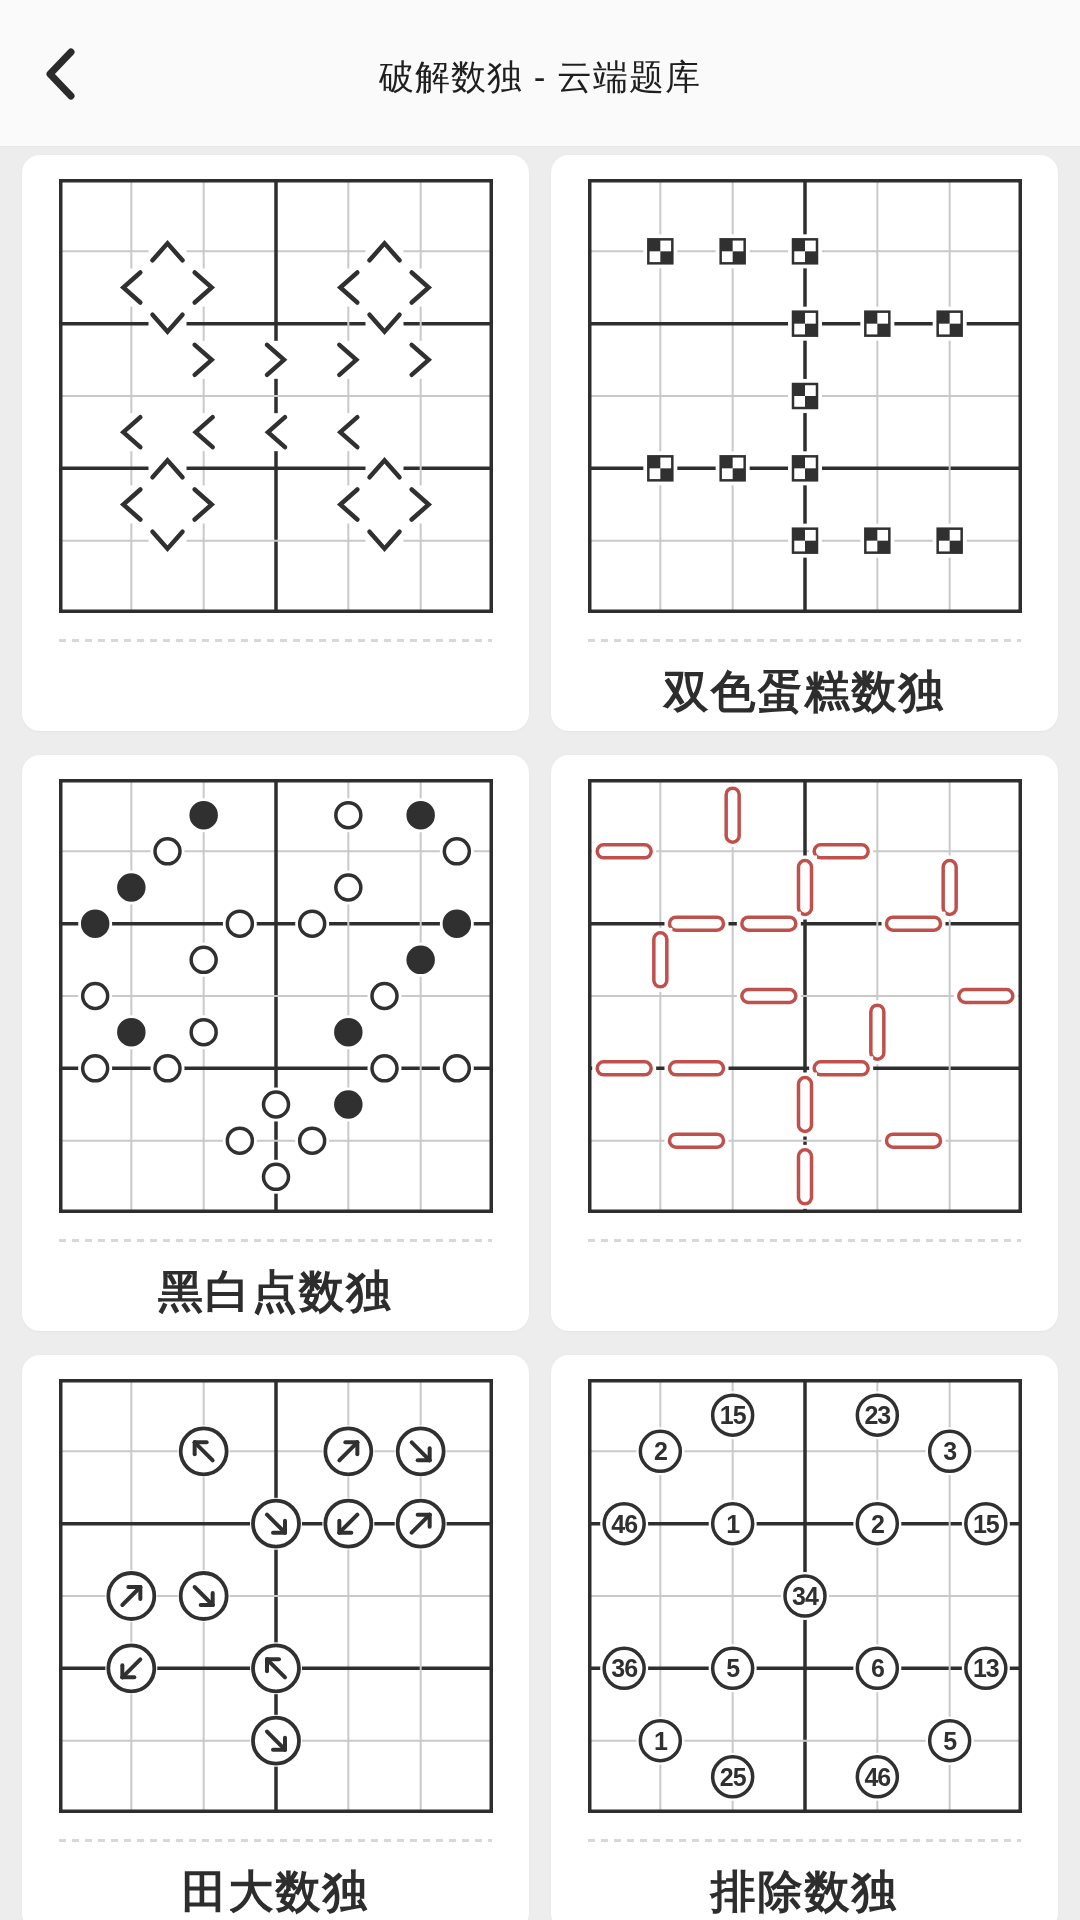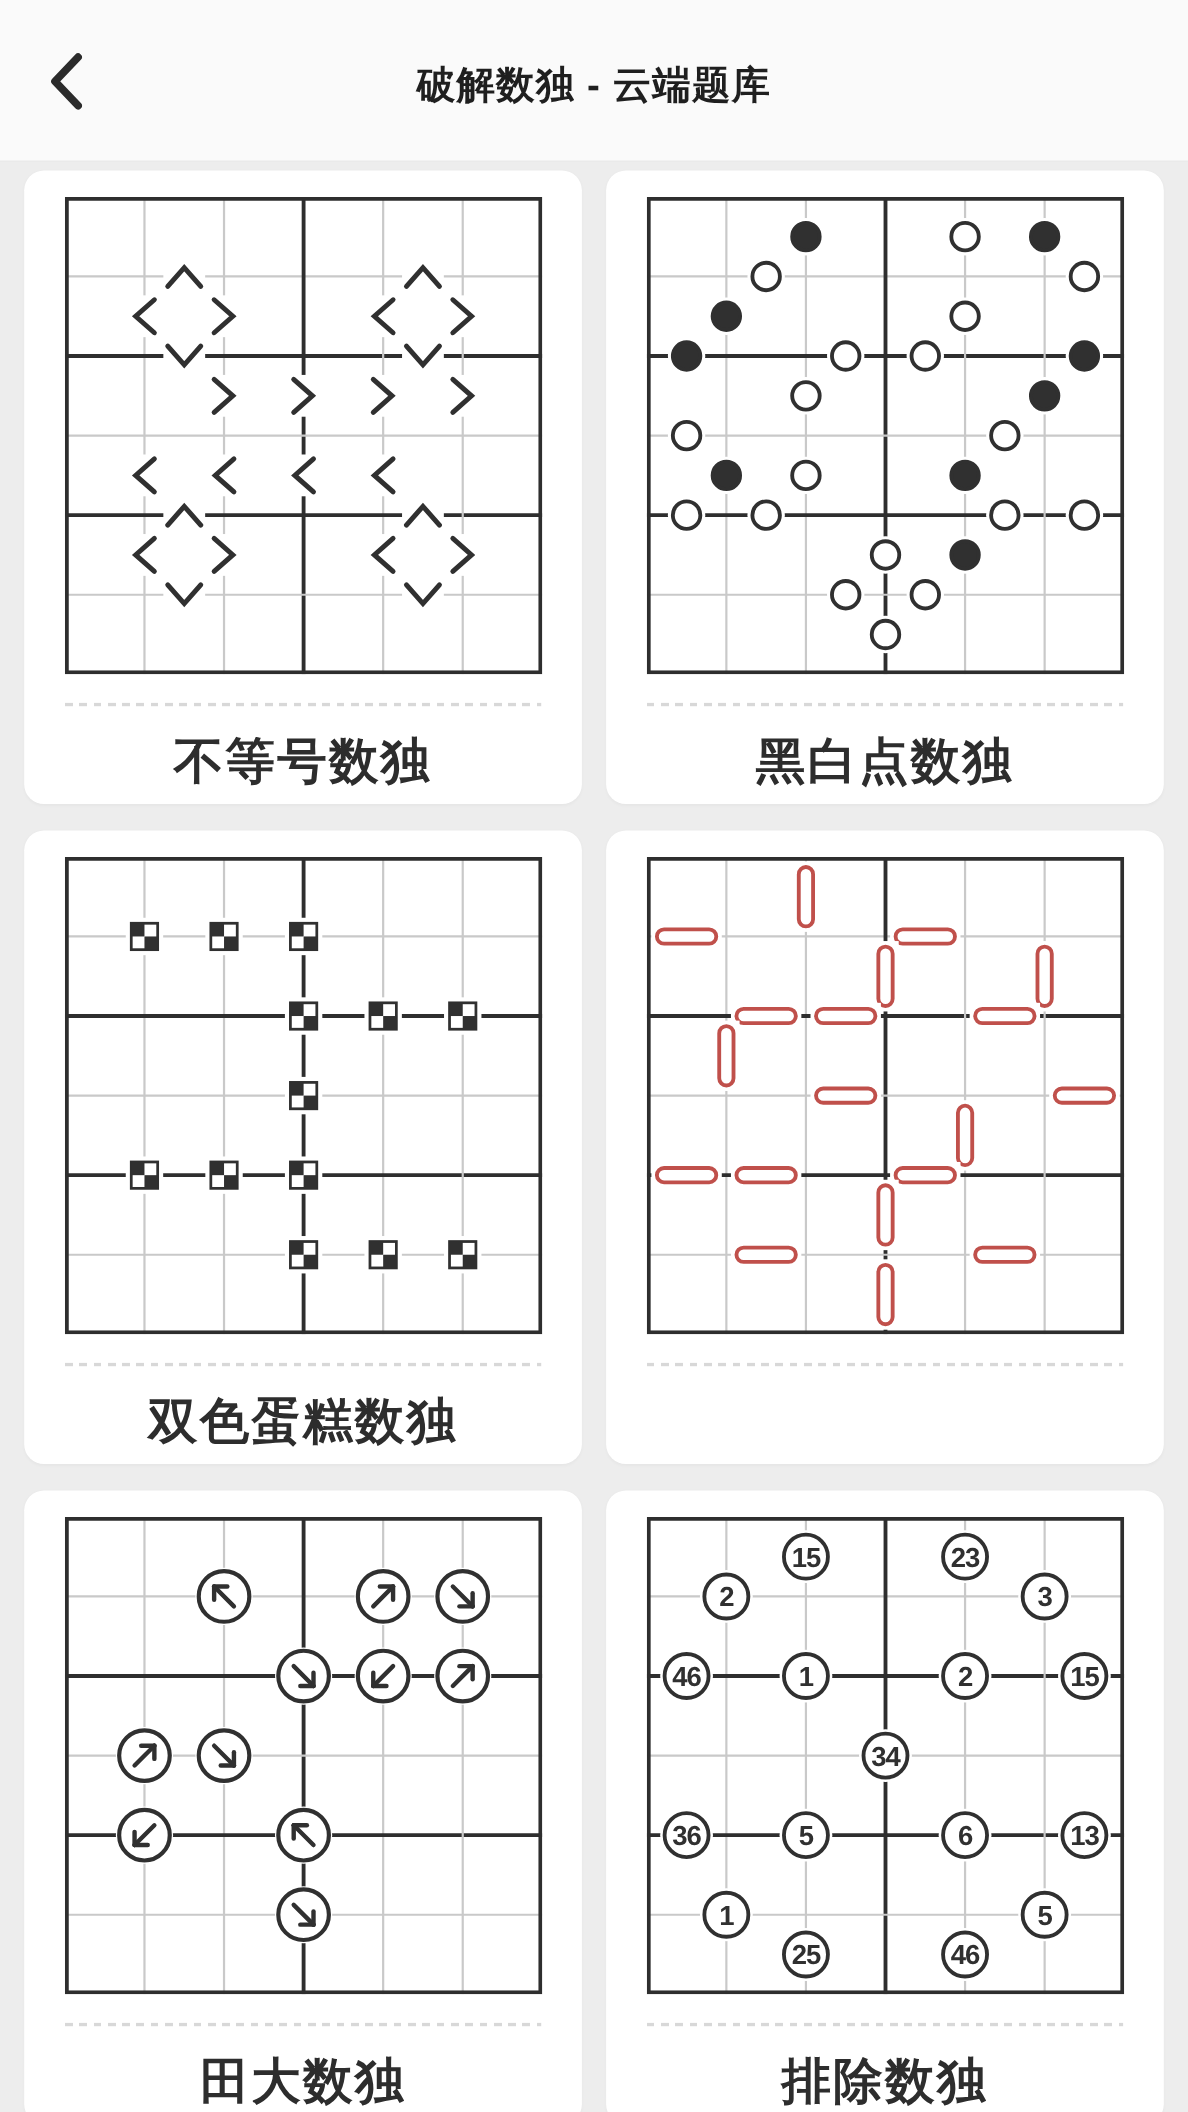--- a/index.html
+++ b/index.html
@@ -13,21 +13,21 @@
     height:146px;background:#fafafa;
     border-bottom:1px solid #e6e6e6;
     position:relative;
     display:flex;align-items:center;justify-content:center;
   }
   .back-btn{
     position:absolute;left:36px;top:46px;width:48px;height:56px;
     display:flex;align-items:center;justify-content:center;
   }
   .page-title{
-    font-size:35px;font-weight:700;color:#1f1f1f;
+    font-size:35px;font-weight:400;color:#1f1f1f;
     letter-spacing:1px;margin-top:8px;
   }
   .cards{
     margin:8px 22px 0;
     display:grid;
     grid-template-columns:1fr 1fr;
     column-gap:22px;
     row-gap:24px;
   }
   .card{
@@ -125,21 +125,89 @@
         <rect x="270.3333333333333" y="306.5" width="38" height="38" fill="#ffffff"></rect>
         <polyline points="298.3333333333333,310.5 281.3333333333333,325.5 298.3333333333333,340.5" fill="none" stroke="#303030" stroke-width="4.5" stroke-linecap="round" stroke-linejoin="miter"></polyline>
         <rect x="342.66666666666663" y="306.5" width="38" height="38" fill="#ffffff"></rect>
         <polyline points="352.66666666666663,310.5 369.66666666666663,325.5 352.66666666666663,340.5" fill="none" stroke="#303030" stroke-width="4.5" stroke-linecap="round" stroke-linejoin="miter"></polyline>
         <rect x="89.5" y="342.66666666666663" width="38" height="38" fill="#ffffff"></rect>
         <polyline points="93.5,352.66666666666663 108.5,369.66666666666663 123.5,352.66666666666663" fill="none" stroke="#303030" stroke-width="4.5" stroke-linecap="round" stroke-linejoin="miter"></polyline>
         <rect x="306.5" y="342.66666666666663" width="38" height="38" fill="#ffffff"></rect>
         <polyline points="310.5,352.66666666666663 325.5,369.66666666666663 340.5,352.66666666666663" fill="none" stroke="#303030" stroke-width="4.5" stroke-linecap="round" stroke-linejoin="miter"></polyline>
       </svg>
       <div class="divider"></div>
-      <div class="label">不等号数独</div>
+    </section>
+    <section class="card">
+      <svg viewBox="0 0 434 434" class="fig">
+        <line x1="72.33333333333333" y1="0" x2="72.33333333333333" y2="434" stroke="#c9c9c9" stroke-width="2"></line>
+        <line x1="0" y1="72.33333333333333" x2="434" y2="72.33333333333333" stroke="#c9c9c9" stroke-width="2"></line>
+        <line x1="144.66666666666666" y1="0" x2="144.66666666666666" y2="434" stroke="#c9c9c9" stroke-width="2"></line>
+        <line x1="0" y1="144.66666666666666" x2="434" y2="144.66666666666666" stroke="#2e2e2e" stroke-width="3.5"></line>
+        <line x1="217" y1="0" x2="217" y2="434" stroke="#2e2e2e" stroke-width="3.5"></line>
+        <line x1="0" y1="217" x2="434" y2="217" stroke="#c9c9c9" stroke-width="2"></line>
+        <line x1="289.3333333333333" y1="0" x2="289.3333333333333" y2="434" stroke="#c9c9c9" stroke-width="2"></line>
+        <line x1="0" y1="289.3333333333333" x2="434" y2="289.3333333333333" stroke="#2e2e2e" stroke-width="3.5"></line>
+        <line x1="361.66666666666663" y1="0" x2="361.66666666666663" y2="434" stroke="#c9c9c9" stroke-width="2"></line>
+        <line x1="0" y1="361.66666666666663" x2="434" y2="361.66666666666663" stroke="#c9c9c9" stroke-width="2"></line>
+        <rect x="1.75" y="1.75" width="430.5" height="430.5" fill="none" stroke="#2e2e2e" stroke-width="3.5"></rect>
+        <rect x="55.33333333333333" y="55.33333333333333" width="34" height="34" fill="#ffffff"></rect>
+        <rect x="60.33333333333333" y="60.33333333333333" width="24" height="24" fill="#ffffff" stroke="#303030" stroke-width="2.5"></rect>
+        <rect x="60.33333333333333" y="60.33333333333333" width="12" height="12" fill="#303030"></rect>
+        <rect x="72.33333333333333" y="72.33333333333333" width="12" height="12" fill="#303030"></rect>
+        <rect x="127.66666666666666" y="55.33333333333333" width="34" height="34" fill="#ffffff"></rect>
+        <rect x="132.66666666666666" y="60.33333333333333" width="24" height="24" fill="#ffffff" stroke="#303030" stroke-width="2.5"></rect>
+        <rect x="132.66666666666666" y="60.33333333333333" width="12" height="12" fill="#303030"></rect>
+        <rect x="144.66666666666666" y="72.33333333333333" width="12" height="12" fill="#303030"></rect>
+        <rect x="200" y="55.33333333333333" width="34" height="34" fill="#ffffff"></rect>
+        <rect x="205" y="60.33333333333333" width="24" height="24" fill="#ffffff" stroke="#303030" stroke-width="2.5"></rect>
+        <rect x="205" y="60.33333333333333" width="12" height="12" fill="#303030"></rect>
+        <rect x="217" y="72.33333333333333" width="12" height="12" fill="#303030"></rect>
+        <rect x="200" y="127.66666666666666" width="34" height="34" fill="#ffffff"></rect>
+        <rect x="205" y="132.66666666666666" width="24" height="24" fill="#ffffff" stroke="#303030" stroke-width="2.5"></rect>
+        <rect x="205" y="132.66666666666666" width="12" height="12" fill="#303030"></rect>
+        <rect x="217" y="144.66666666666666" width="12" height="12" fill="#303030"></rect>
+        <rect x="272.3333333333333" y="127.66666666666666" width="34" height="34" fill="#ffffff"></rect>
+        <rect x="277.3333333333333" y="132.66666666666666" width="24" height="24" fill="#ffffff" stroke="#303030" stroke-width="2.5"></rect>
+        <rect x="277.3333333333333" y="132.66666666666666" width="12" height="12" fill="#303030"></rect>
+        <rect x="289.3333333333333" y="144.66666666666666" width="12" height="12" fill="#303030"></rect>
+        <rect x="344.66666666666663" y="127.66666666666666" width="34" height="34" fill="#ffffff"></rect>
+        <rect x="349.66666666666663" y="132.66666666666666" width="24" height="24" fill="#ffffff" stroke="#303030" stroke-width="2.5"></rect>
+        <rect x="349.66666666666663" y="132.66666666666666" width="12" height="12" fill="#303030"></rect>
+        <rect x="361.66666666666663" y="144.66666666666666" width="12" height="12" fill="#303030"></rect>
+        <rect x="200" y="200" width="34" height="34" fill="#ffffff"></rect>
+        <rect x="205" y="205" width="24" height="24" fill="#ffffff" stroke="#303030" stroke-width="2.5"></rect>
+        <rect x="205" y="205" width="12" height="12" fill="#303030"></rect>
+        <rect x="217" y="217" width="12" height="12" fill="#303030"></rect>
+        <rect x="55.33333333333333" y="272.3333333333333" width="34" height="34" fill="#ffffff"></rect>
+        <rect x="60.33333333333333" y="277.3333333333333" width="24" height="24" fill="#ffffff" stroke="#303030" stroke-width="2.5"></rect>
+        <rect x="60.33333333333333" y="277.3333333333333" width="12" height="12" fill="#303030"></rect>
+        <rect x="72.33333333333333" y="289.3333333333333" width="12" height="12" fill="#303030"></rect>
+        <rect x="127.66666666666666" y="272.3333333333333" width="34" height="34" fill="#ffffff"></rect>
+        <rect x="132.66666666666666" y="277.3333333333333" width="24" height="24" fill="#ffffff" stroke="#303030" stroke-width="2.5"></rect>
+        <rect x="132.66666666666666" y="277.3333333333333" width="12" height="12" fill="#303030"></rect>
+        <rect x="144.66666666666666" y="289.3333333333333" width="12" height="12" fill="#303030"></rect>
+        <rect x="200" y="272.3333333333333" width="34" height="34" fill="#ffffff"></rect>
+        <rect x="205" y="277.3333333333333" width="24" height="24" fill="#ffffff" stroke="#303030" stroke-width="2.5"></rect>
+        <rect x="205" y="277.3333333333333" width="12" height="12" fill="#303030"></rect>
+        <rect x="217" y="289.3333333333333" width="12" height="12" fill="#303030"></rect>
+        <rect x="200" y="344.66666666666663" width="34" height="34" fill="#ffffff"></rect>
+        <rect x="205" y="349.66666666666663" width="24" height="24" fill="#ffffff" stroke="#303030" stroke-width="2.5"></rect>
+        <rect x="205" y="349.66666666666663" width="12" height="12" fill="#303030"></rect>
+        <rect x="217" y="361.66666666666663" width="12" height="12" fill="#303030"></rect>
+        <rect x="272.3333333333333" y="344.66666666666663" width="34" height="34" fill="#ffffff"></rect>
+        <rect x="277.3333333333333" y="349.66666666666663" width="24" height="24" fill="#ffffff" stroke="#303030" stroke-width="2.5"></rect>
+        <rect x="277.3333333333333" y="349.66666666666663" width="12" height="12" fill="#303030"></rect>
+        <rect x="289.3333333333333" y="361.66666666666663" width="12" height="12" fill="#303030"></rect>
+        <rect x="344.66666666666663" y="344.66666666666663" width="34" height="34" fill="#ffffff"></rect>
+        <rect x="349.66666666666663" y="349.66666666666663" width="24" height="24" fill="#ffffff" stroke="#303030" stroke-width="2.5"></rect>
+        <rect x="349.66666666666663" y="349.66666666666663" width="12" height="12" fill="#303030"></rect>
+        <rect x="361.66666666666663" y="361.66666666666663" width="12" height="12" fill="#303030"></rect>
+      </svg>
+      <div class="divider"></div>
+      <div class="label">双色蛋糕数独</div>
     </section>
     <section class="card">
       <svg viewBox="0 0 434 434" class="fig">
         <line x1="72.33333333333333" y1="0" x2="72.33333333333333" y2="434" stroke="#c9c9c9" stroke-width="2"></line>
         <line x1="0" y1="72.33333333333333" x2="434" y2="72.33333333333333" stroke="#c9c9c9" stroke-width="2"></line>
         <line x1="144.66666666666666" y1="0" x2="144.66666666666666" y2="434" stroke="#c9c9c9" stroke-width="2"></line>
         <line x1="0" y1="144.66666666666666" x2="434" y2="144.66666666666666" stroke="#2e2e2e" stroke-width="3.5"></line>
         <line x1="217" y1="0" x2="217" y2="434" stroke="#2e2e2e" stroke-width="3.5"></line>
         <line x1="0" y1="217" x2="434" y2="217" stroke="#c9c9c9" stroke-width="2"></line>
         <line x1="289.3333333333333" y1="0" x2="289.3333333333333" y2="434" stroke="#c9c9c9" stroke-width="2"></line>
@@ -197,89 +265,20 @@
         <circle cx="289.3333333333333" cy="325.5" r="12.5" fill="#303030" stroke="#303030" stroke-width="3.5"></circle>
         <circle cx="180.83333333333331" cy="361.66666666666663" r="17" fill="#ffffff"></circle>
         <circle cx="180.83333333333331" cy="361.66666666666663" r="12.5" fill="#ffffff" stroke="#303030" stroke-width="3.5"></circle>
         <circle cx="253.16666666666666" cy="361.66666666666663" r="17" fill="#ffffff"></circle>
         <circle cx="253.16666666666666" cy="361.66666666666663" r="12.5" fill="#ffffff" stroke="#303030" stroke-width="3.5"></circle>
         <circle cx="217" cy="397.8333333333333" r="17" fill="#ffffff"></circle>
         <circle cx="217" cy="397.8333333333333" r="12.5" fill="#ffffff" stroke="#303030" stroke-width="3.5"></circle>
       </svg>
       <div class="divider"></div>
       <div class="label">黑白点数独</div>
-    </section>
-    <section class="card">
-      <svg viewBox="0 0 434 434" class="fig">
-        <line x1="72.33333333333333" y1="0" x2="72.33333333333333" y2="434" stroke="#c9c9c9" stroke-width="2"></line>
-        <line x1="0" y1="72.33333333333333" x2="434" y2="72.33333333333333" stroke="#c9c9c9" stroke-width="2"></line>
-        <line x1="144.66666666666666" y1="0" x2="144.66666666666666" y2="434" stroke="#c9c9c9" stroke-width="2"></line>
-        <line x1="0" y1="144.66666666666666" x2="434" y2="144.66666666666666" stroke="#2e2e2e" stroke-width="3.5"></line>
-        <line x1="217" y1="0" x2="217" y2="434" stroke="#2e2e2e" stroke-width="3.5"></line>
-        <line x1="0" y1="217" x2="434" y2="217" stroke="#c9c9c9" stroke-width="2"></line>
-        <line x1="289.3333333333333" y1="0" x2="289.3333333333333" y2="434" stroke="#c9c9c9" stroke-width="2"></line>
-        <line x1="0" y1="289.3333333333333" x2="434" y2="289.3333333333333" stroke="#2e2e2e" stroke-width="3.5"></line>
-        <line x1="361.66666666666663" y1="0" x2="361.66666666666663" y2="434" stroke="#c9c9c9" stroke-width="2"></line>
-        <line x1="0" y1="361.66666666666663" x2="434" y2="361.66666666666663" stroke="#c9c9c9" stroke-width="2"></line>
-        <rect x="1.75" y="1.75" width="430.5" height="430.5" fill="none" stroke="#2e2e2e" stroke-width="3.5"></rect>
-        <rect x="55.33333333333333" y="55.33333333333333" width="34" height="34" fill="#ffffff"></rect>
-        <rect x="60.33333333333333" y="60.33333333333333" width="24" height="24" fill="#ffffff" stroke="#303030" stroke-width="2.5"></rect>
-        <rect x="60.33333333333333" y="60.33333333333333" width="12" height="12" fill="#303030"></rect>
-        <rect x="72.33333333333333" y="72.33333333333333" width="12" height="12" fill="#303030"></rect>
-        <rect x="127.66666666666666" y="55.33333333333333" width="34" height="34" fill="#ffffff"></rect>
-        <rect x="132.66666666666666" y="60.33333333333333" width="24" height="24" fill="#ffffff" stroke="#303030" stroke-width="2.5"></rect>
-        <rect x="132.66666666666666" y="60.33333333333333" width="12" height="12" fill="#303030"></rect>
-        <rect x="144.66666666666666" y="72.33333333333333" width="12" height="12" fill="#303030"></rect>
-        <rect x="200" y="55.33333333333333" width="34" height="34" fill="#ffffff"></rect>
-        <rect x="205" y="60.33333333333333" width="24" height="24" fill="#ffffff" stroke="#303030" stroke-width="2.5"></rect>
-        <rect x="205" y="60.33333333333333" width="12" height="12" fill="#303030"></rect>
-        <rect x="217" y="72.33333333333333" width="12" height="12" fill="#303030"></rect>
-        <rect x="200" y="127.66666666666666" width="34" height="34" fill="#ffffff"></rect>
-        <rect x="205" y="132.66666666666666" width="24" height="24" fill="#ffffff" stroke="#303030" stroke-width="2.5"></rect>
-        <rect x="205" y="132.66666666666666" width="12" height="12" fill="#303030"></rect>
-        <rect x="217" y="144.66666666666666" width="12" height="12" fill="#303030"></rect>
-        <rect x="272.3333333333333" y="127.66666666666666" width="34" height="34" fill="#ffffff"></rect>
-        <rect x="277.3333333333333" y="132.66666666666666" width="24" height="24" fill="#ffffff" stroke="#303030" stroke-width="2.5"></rect>
-        <rect x="277.3333333333333" y="132.66666666666666" width="12" height="12" fill="#303030"></rect>
-        <rect x="289.3333333333333" y="144.66666666666666" width="12" height="12" fill="#303030"></rect>
-        <rect x="344.66666666666663" y="127.66666666666666" width="34" height="34" fill="#ffffff"></rect>
-        <rect x="349.66666666666663" y="132.66666666666666" width="24" height="24" fill="#ffffff" stroke="#303030" stroke-width="2.5"></rect>
-        <rect x="349.66666666666663" y="132.66666666666666" width="12" height="12" fill="#303030"></rect>
-        <rect x="361.66666666666663" y="144.66666666666666" width="12" height="12" fill="#303030"></rect>
-        <rect x="200" y="200" width="34" height="34" fill="#ffffff"></rect>
-        <rect x="205" y="205" width="24" height="24" fill="#ffffff" stroke="#303030" stroke-width="2.5"></rect>
-        <rect x="205" y="205" width="12" height="12" fill="#303030"></rect>
-        <rect x="217" y="217" width="12" height="12" fill="#303030"></rect>
-        <rect x="55.33333333333333" y="272.3333333333333" width="34" height="34" fill="#ffffff"></rect>
-        <rect x="60.33333333333333" y="277.3333333333333" width="24" height="24" fill="#ffffff" stroke="#303030" stroke-width="2.5"></rect>
-        <rect x="60.33333333333333" y="277.3333333333333" width="12" height="12" fill="#303030"></rect>
-        <rect x="72.33333333333333" y="289.3333333333333" width="12" height="12" fill="#303030"></rect>
-        <rect x="127.66666666666666" y="272.3333333333333" width="34" height="34" fill="#ffffff"></rect>
-        <rect x="132.66666666666666" y="277.3333333333333" width="24" height="24" fill="#ffffff" stroke="#303030" stroke-width="2.5"></rect>
-        <rect x="132.66666666666666" y="277.3333333333333" width="12" height="12" fill="#303030"></rect>
-        <rect x="144.66666666666666" y="289.3333333333333" width="12" height="12" fill="#303030"></rect>
-        <rect x="200" y="272.3333333333333" width="34" height="34" fill="#ffffff"></rect>
-        <rect x="205" y="277.3333333333333" width="24" height="24" fill="#ffffff" stroke="#303030" stroke-width="2.5"></rect>
-        <rect x="205" y="277.3333333333333" width="12" height="12" fill="#303030"></rect>
-        <rect x="217" y="289.3333333333333" width="12" height="12" fill="#303030"></rect>
-        <rect x="200" y="344.66666666666663" width="34" height="34" fill="#ffffff"></rect>
-        <rect x="205" y="349.66666666666663" width="24" height="24" fill="#ffffff" stroke="#303030" stroke-width="2.5"></rect>
-        <rect x="205" y="349.66666666666663" width="12" height="12" fill="#303030"></rect>
-        <rect x="217" y="361.66666666666663" width="12" height="12" fill="#303030"></rect>
-        <rect x="272.3333333333333" y="344.66666666666663" width="34" height="34" fill="#ffffff"></rect>
-        <rect x="277.3333333333333" y="349.66666666666663" width="24" height="24" fill="#ffffff" stroke="#303030" stroke-width="2.5"></rect>
-        <rect x="277.3333333333333" y="349.66666666666663" width="12" height="12" fill="#303030"></rect>
-        <rect x="289.3333333333333" y="361.66666666666663" width="12" height="12" fill="#303030"></rect>
-        <rect x="344.66666666666663" y="344.66666666666663" width="34" height="34" fill="#ffffff"></rect>
-        <rect x="349.66666666666663" y="349.66666666666663" width="24" height="24" fill="#ffffff" stroke="#303030" stroke-width="2.5"></rect>
-        <rect x="349.66666666666663" y="349.66666666666663" width="12" height="12" fill="#303030"></rect>
-        <rect x="361.66666666666663" y="361.66666666666663" width="12" height="12" fill="#303030"></rect>
-      </svg>
-      <div class="divider"></div>
-      <div class="label">双色蛋糕数独</div>
     </section>
     <section class="card">
       <svg viewBox="0 0 434 434" class="fig">
         <line x1="72.33333333333333" y1="0" x2="72.33333333333333" y2="434" stroke="#c9c9c9" stroke-width="2"></line>
         <line x1="0" y1="72.33333333333333" x2="434" y2="72.33333333333333" stroke="#c9c9c9" stroke-width="2"></line>
         <line x1="144.66666666666666" y1="0" x2="144.66666666666666" y2="434" stroke="#c9c9c9" stroke-width="2"></line>
         <line x1="0" y1="144.66666666666666" x2="434" y2="144.66666666666666" stroke="#2e2e2e" stroke-width="3.5"></line>
         <line x1="217" y1="0" x2="217" y2="434" stroke="#2e2e2e" stroke-width="3.5"></line>
         <line x1="0" y1="217" x2="434" y2="217" stroke="#c9c9c9" stroke-width="2"></line>
         <line x1="289.3333333333333" y1="0" x2="289.3333333333333" y2="434" stroke="#c9c9c9" stroke-width="2"></line>

